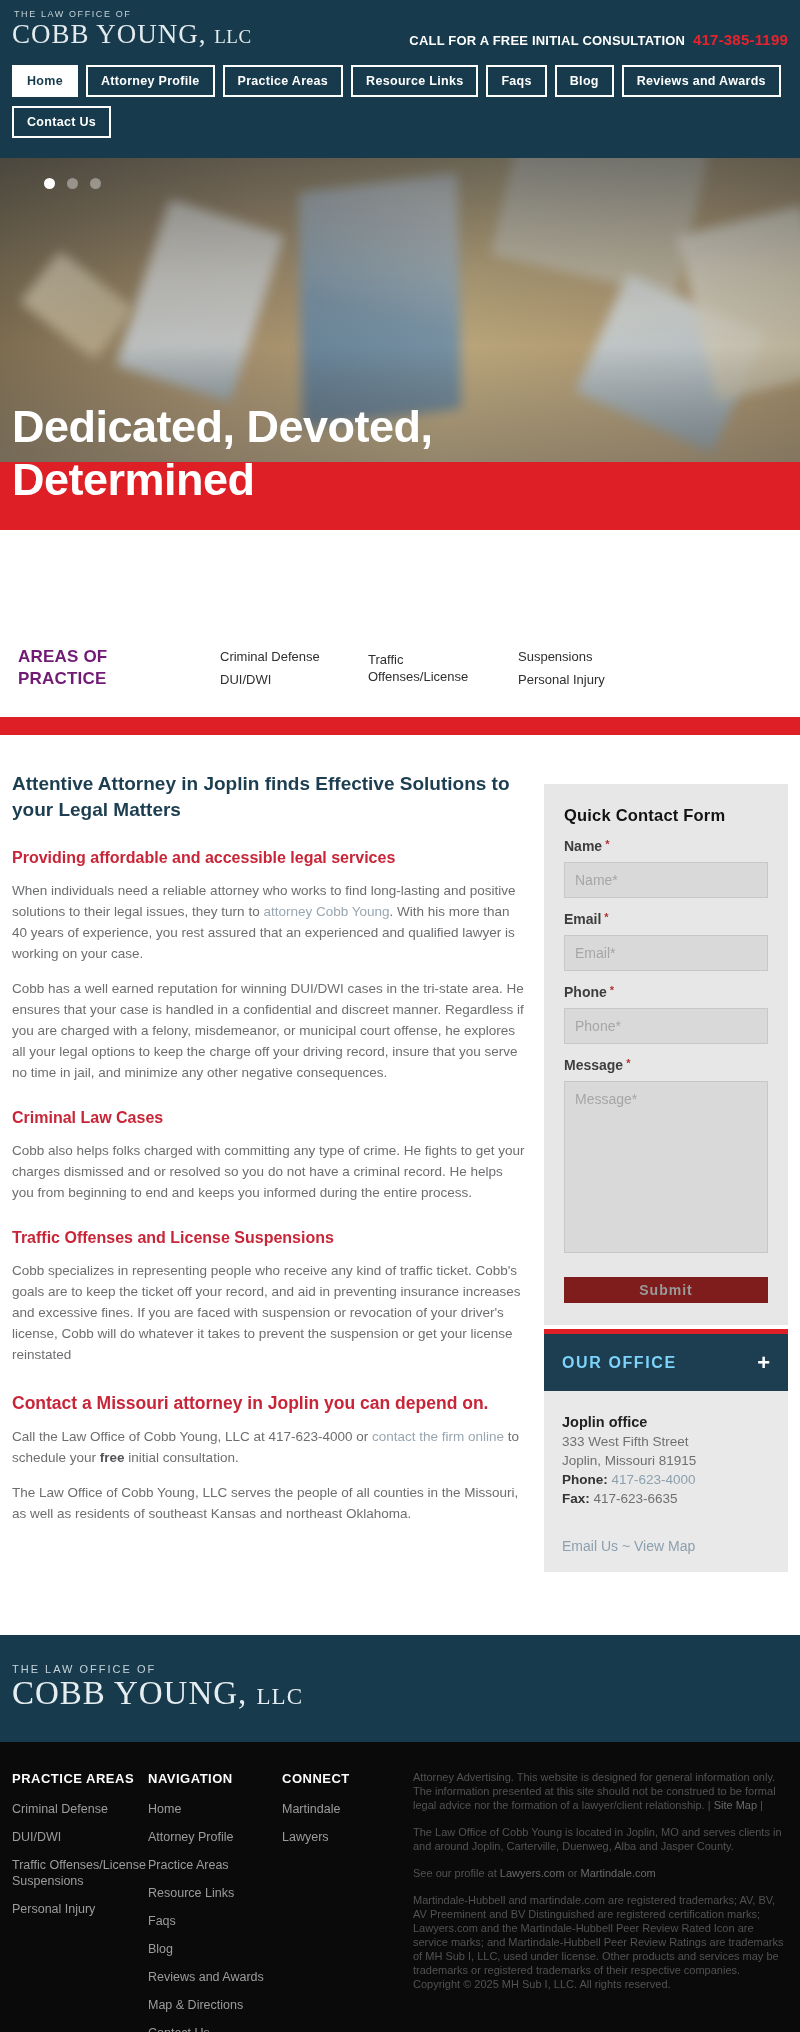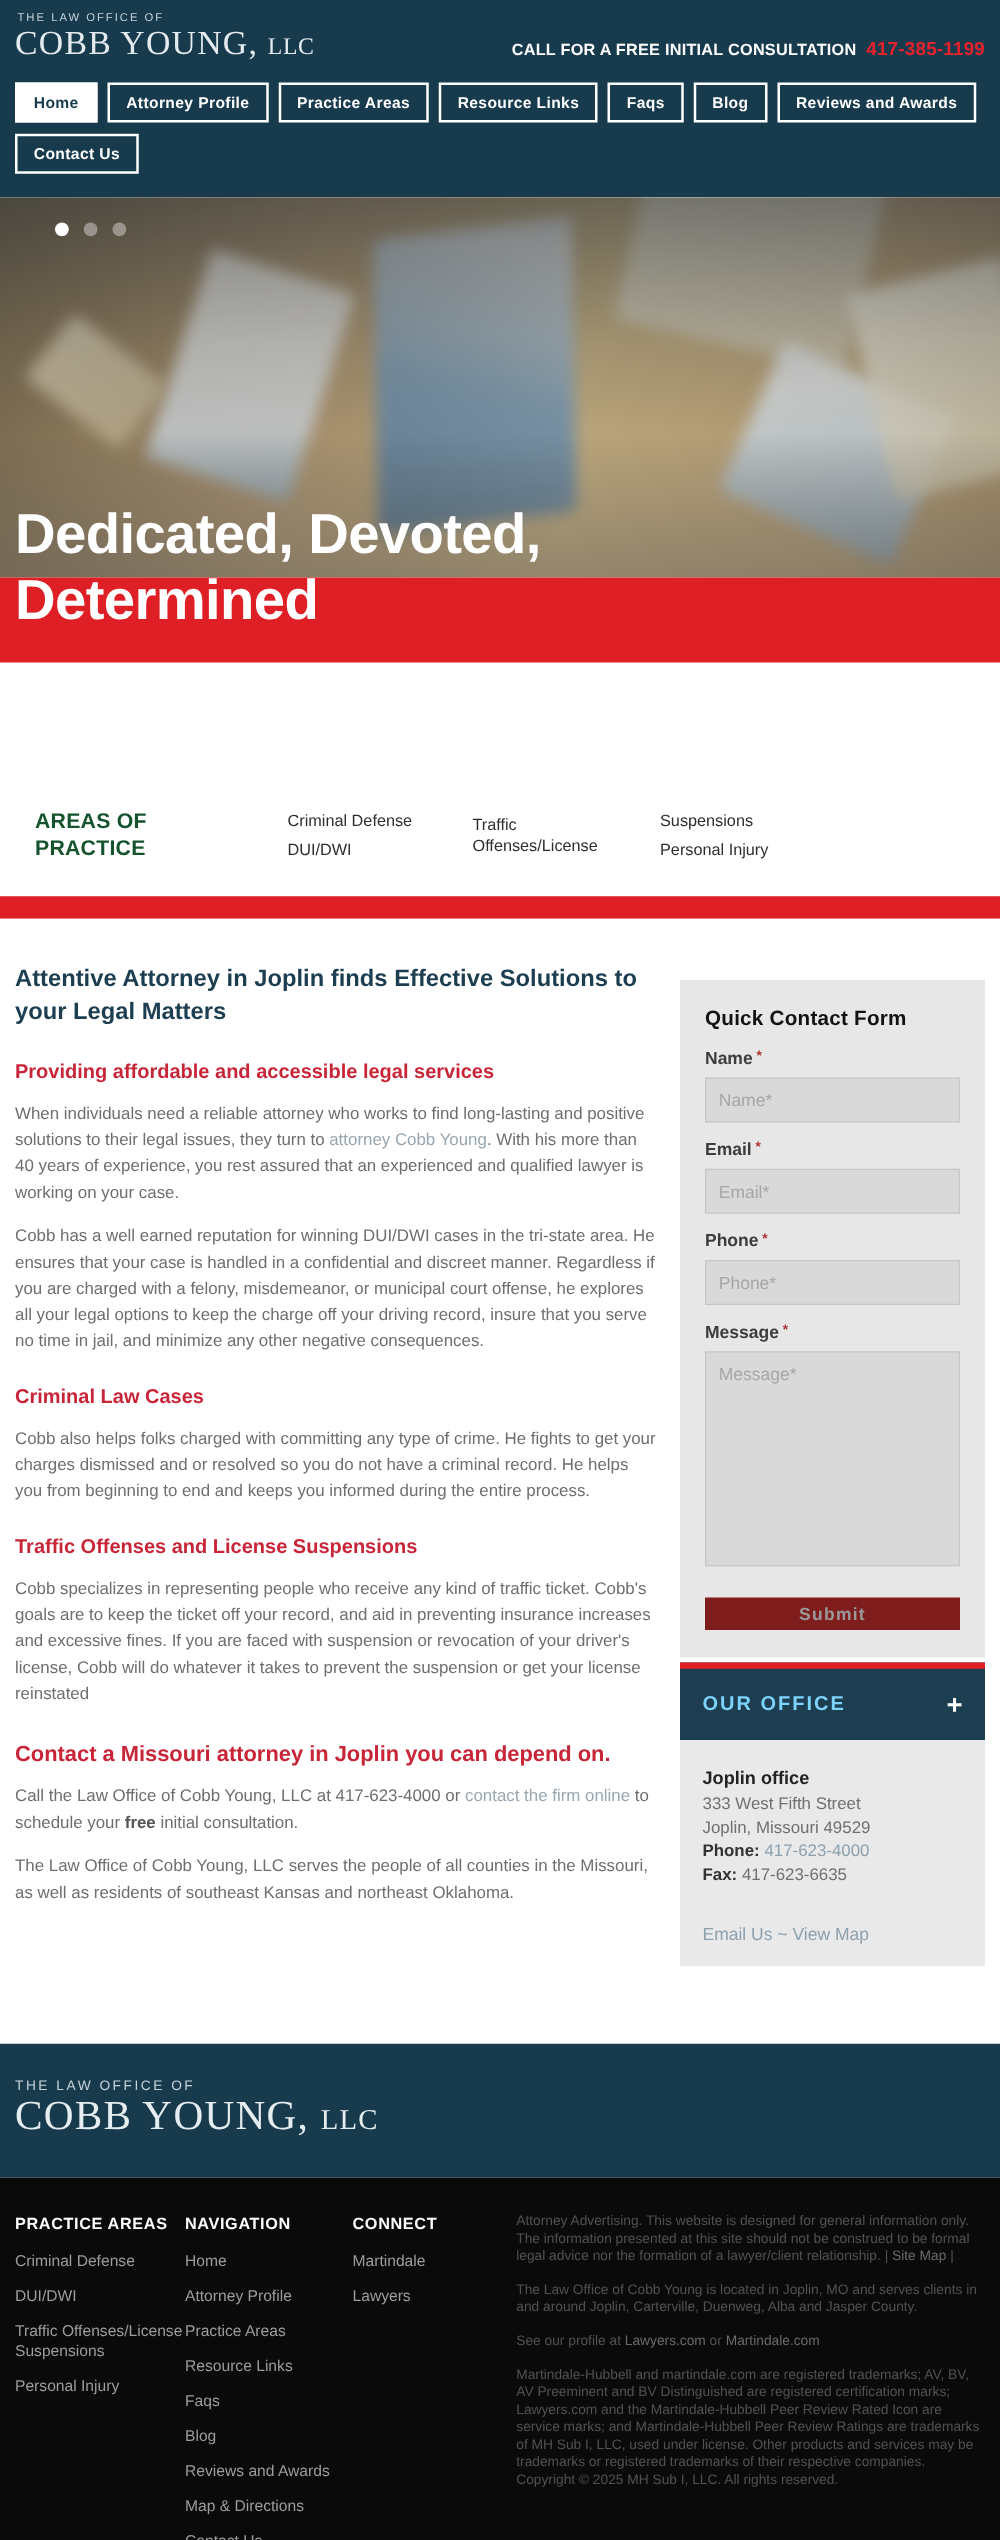--- a/index.html
+++ b/index.html
@@ -49,21 +49,21 @@
     background:linear-gradient(180deg, rgba(38,44,50,.55) 0%, rgba(60,62,60,.22) 38%, rgba(110,100,80,.05) 62%, rgba(105,100,92,.5) 100%); }
   .hero-red { position:absolute; top:304px; left:0; width:800px; height:68px; background:#DE1F26; }
   .dots { position:absolute; top:20px; left:44px; display:flex; gap:12px; }
   .dot { width:11px; height:11px; border-radius:50%; background:rgba(255,255,255,.38); cursor:pointer; }
   .dot.active { background:#ffffff; }
   .hero-title { position:absolute; left:12px; top:242px; margin:0; color:#fff;
     font-size:45px; line-height:53px; font-weight:bold; letter-spacing:-0.5px; }
 
   
   .areas-band { height:99px; background:#fff; display:flex; align-items:center; padding:0 12px; flex:none; }
-  .areas-title { width:187px; margin-left:16px; margin-right:15px; font-size:17px; font-weight:bold; color:#14532d; line-height:22px; letter-spacing:0.2px; }
+  .areas-title { width:187px; margin-left:6px; margin-right:15px; font-size:17px; font-weight:bold; color:#701a75; line-height:22px; letter-spacing:0.2px; }
   .areas-col { font-size:13px; color:#2e2e2e; line-height:17px; }
   .ac1 { width:133px; margin-right:15px; }
   .ac2 { width:135px; margin-right:15px; }
   .ac3 { flex:1; }
   .area-link { display:block; color:#2e2e2e; text-decoration:none; margin:6px 0; cursor:pointer; }
   .red-strip { height:18px; background:#DE1F26; flex:none; }
 
   
   .content { display:flex; background:#fff; padding:0 12px; height:900px; overflow:hidden; flex:none; }
   .main-col { width:516px; padding-top:36px; }
@@ -229,21 +229,21 @@
       </div>
 
       <div class="office-header">
         <span class="office-header-title">OUR OFFICE</span>
         <span class="plus-icon">+</span>
       </div>
 
       <div class="office-panel">
         <div class="office-name">Joplin office</div>
         <div class="office-line">333 West Fifth Street</div>
-        <div class="office-line">Joplin, Missouri 49529</div>
+        <div class="office-line">Joplin, Missouri 81915</div>
         <div class="office-line"><b>Phone:</b> <a class="office-link">417-623-4000</a></div>
         <div class="office-line"><b>Fax:</b> <span>417-623-6635</span></div>
         <div class="office-links-row"><a class="office-link">Email Us</a> <span>~</span> <a class="office-link">View Map</a></div>
       </div>
     </aside>
   </div>
 
   <footer style="display:flex; flex-direction:column; flex:1;">
     <div class="footer-teal">
       <div>

